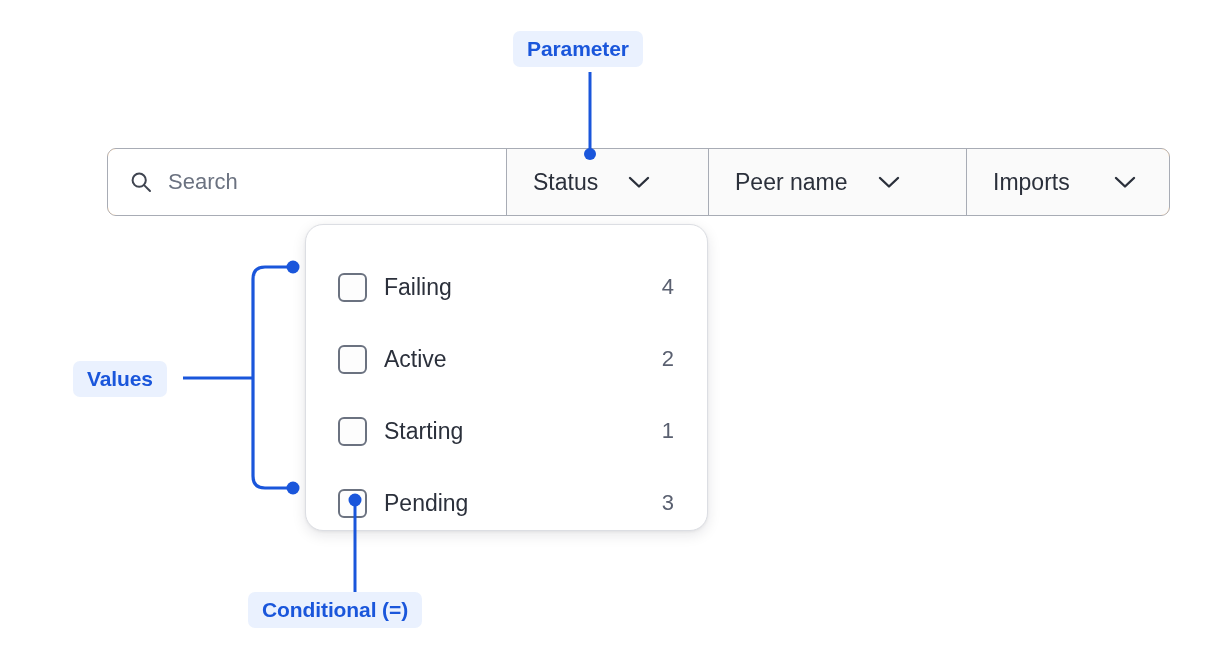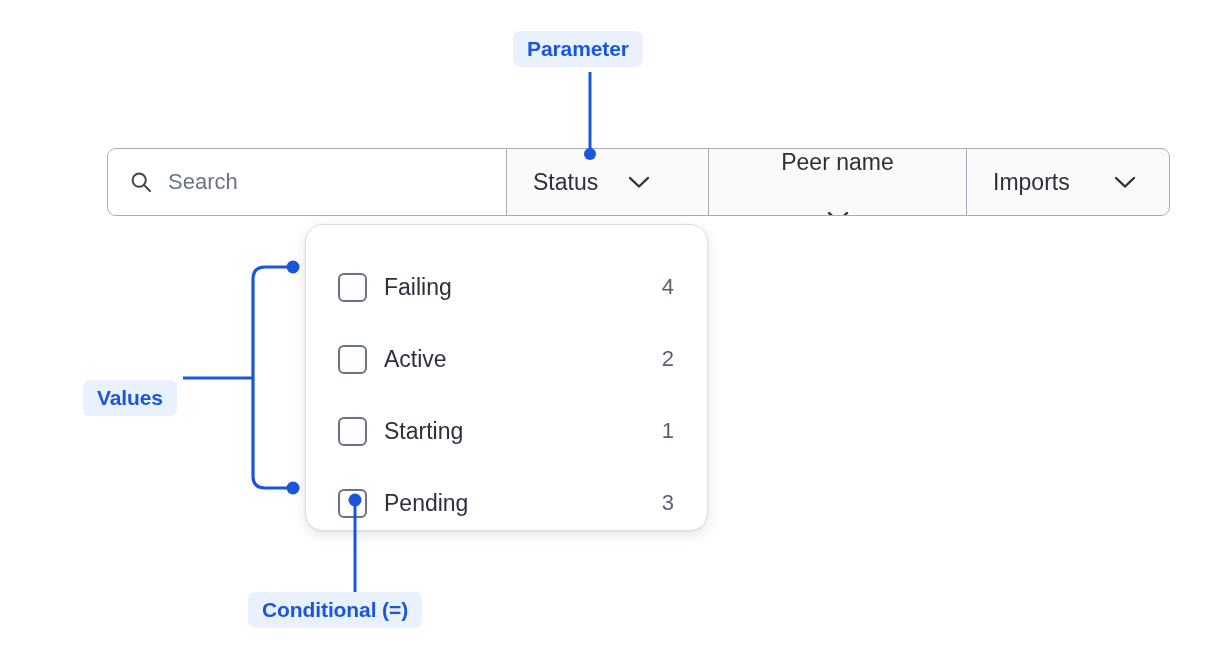--- a/index.html
+++ b/index.html
@@ -27,23 +27,22 @@
     white-space: nowrap;
     letter-spacing: -0.1px;
     line-height: 1;
     box-sizing: border-box;
   }
   #callout-parameter {
     left: 513px;
     top: 31px;
   }
   #callout-values {
-    left: 83px;
+    left: 73px;
     top: 361px;
-    margin-top: 19px;
   }
   #callout-conditional {
     left: 248px;
     top: 592px;
   }
 
   
   #connectors {
     position: absolute;
     left: 0;
@@ -105,21 +104,21 @@
     align-items: center;
     justify-content: flex-start;
     gap: 30px;
     padding: 0 26px;
     box-sizing: border-box;
     border-right: 1px solid #a8acb5;
     cursor: pointer;
   }
   .filter-cell:last-child { border-right: none; gap: 44px; }
   #filter-cell-status   { width: 202px; }
-  #filter-cell-peername { width: 258px; flex-direction: column; }
+  #filter-cell-peername { width: 258px; }
   #filter-cell-imports  { width: 203px; }
   .filter-label {
     font-size: 23px;
     color: #2b303b;
     white-space: nowrap;
   }
   .chevron-icon {
     width: 22px;
     height: 14px;
     flex: 0 0 22px;

